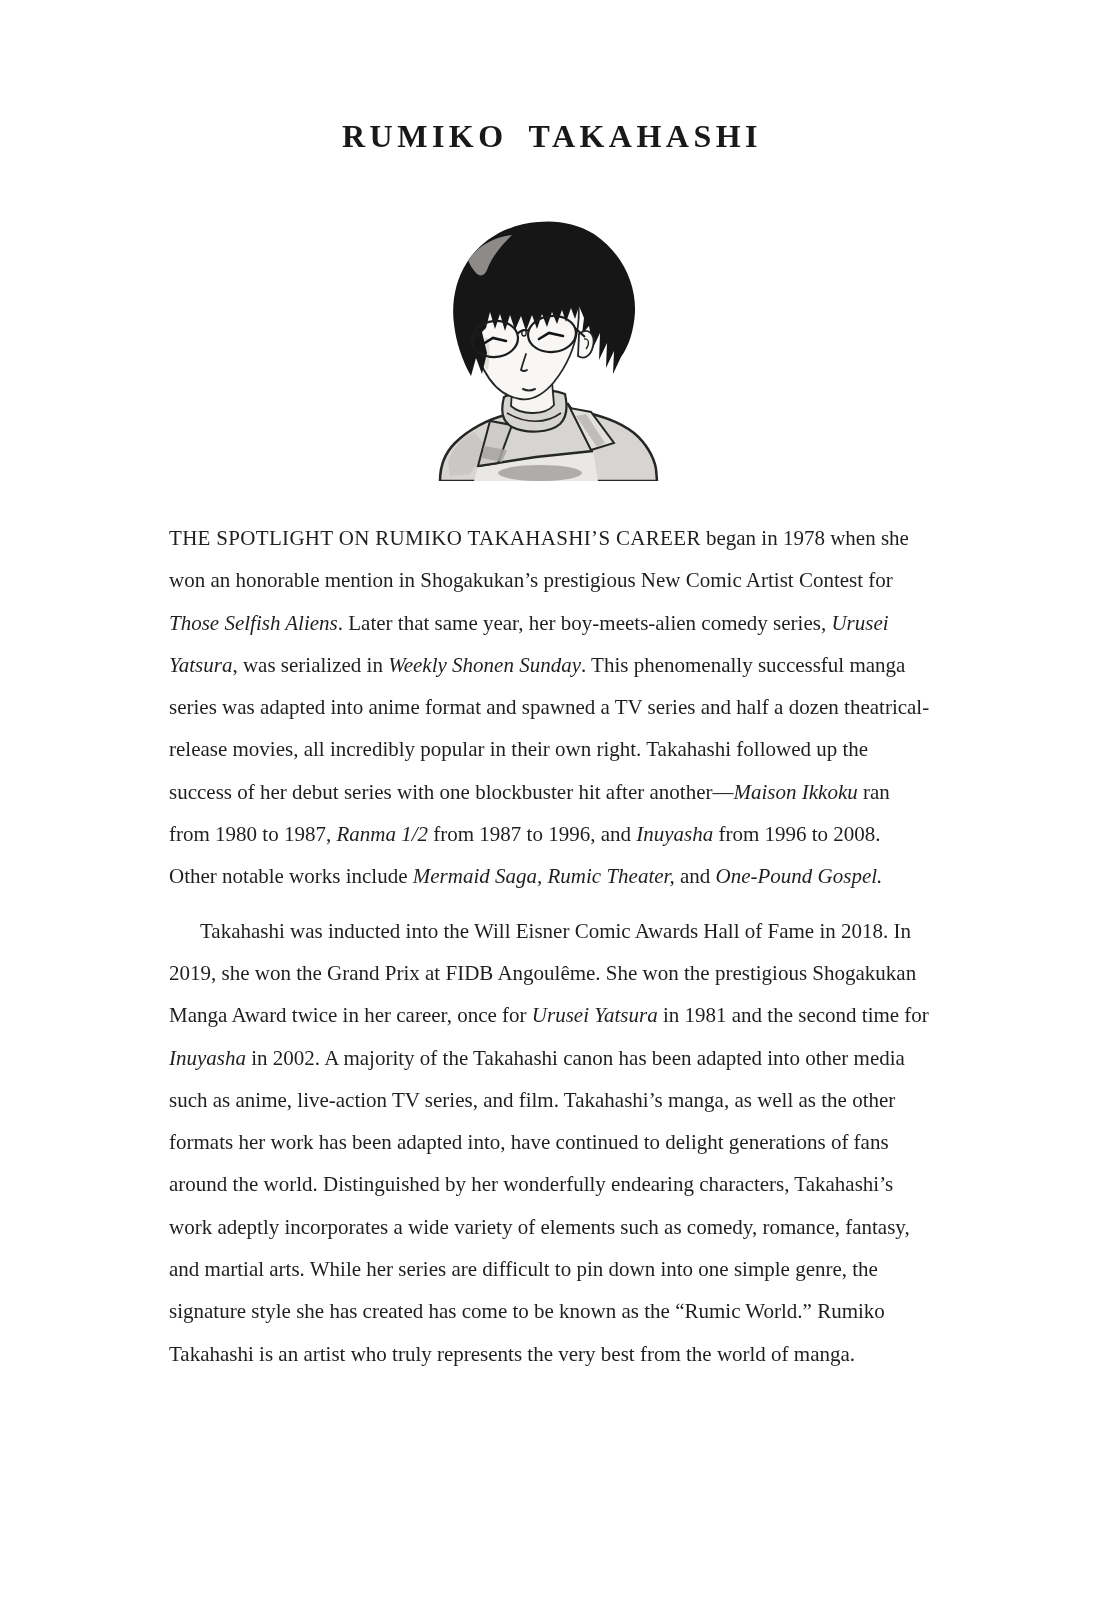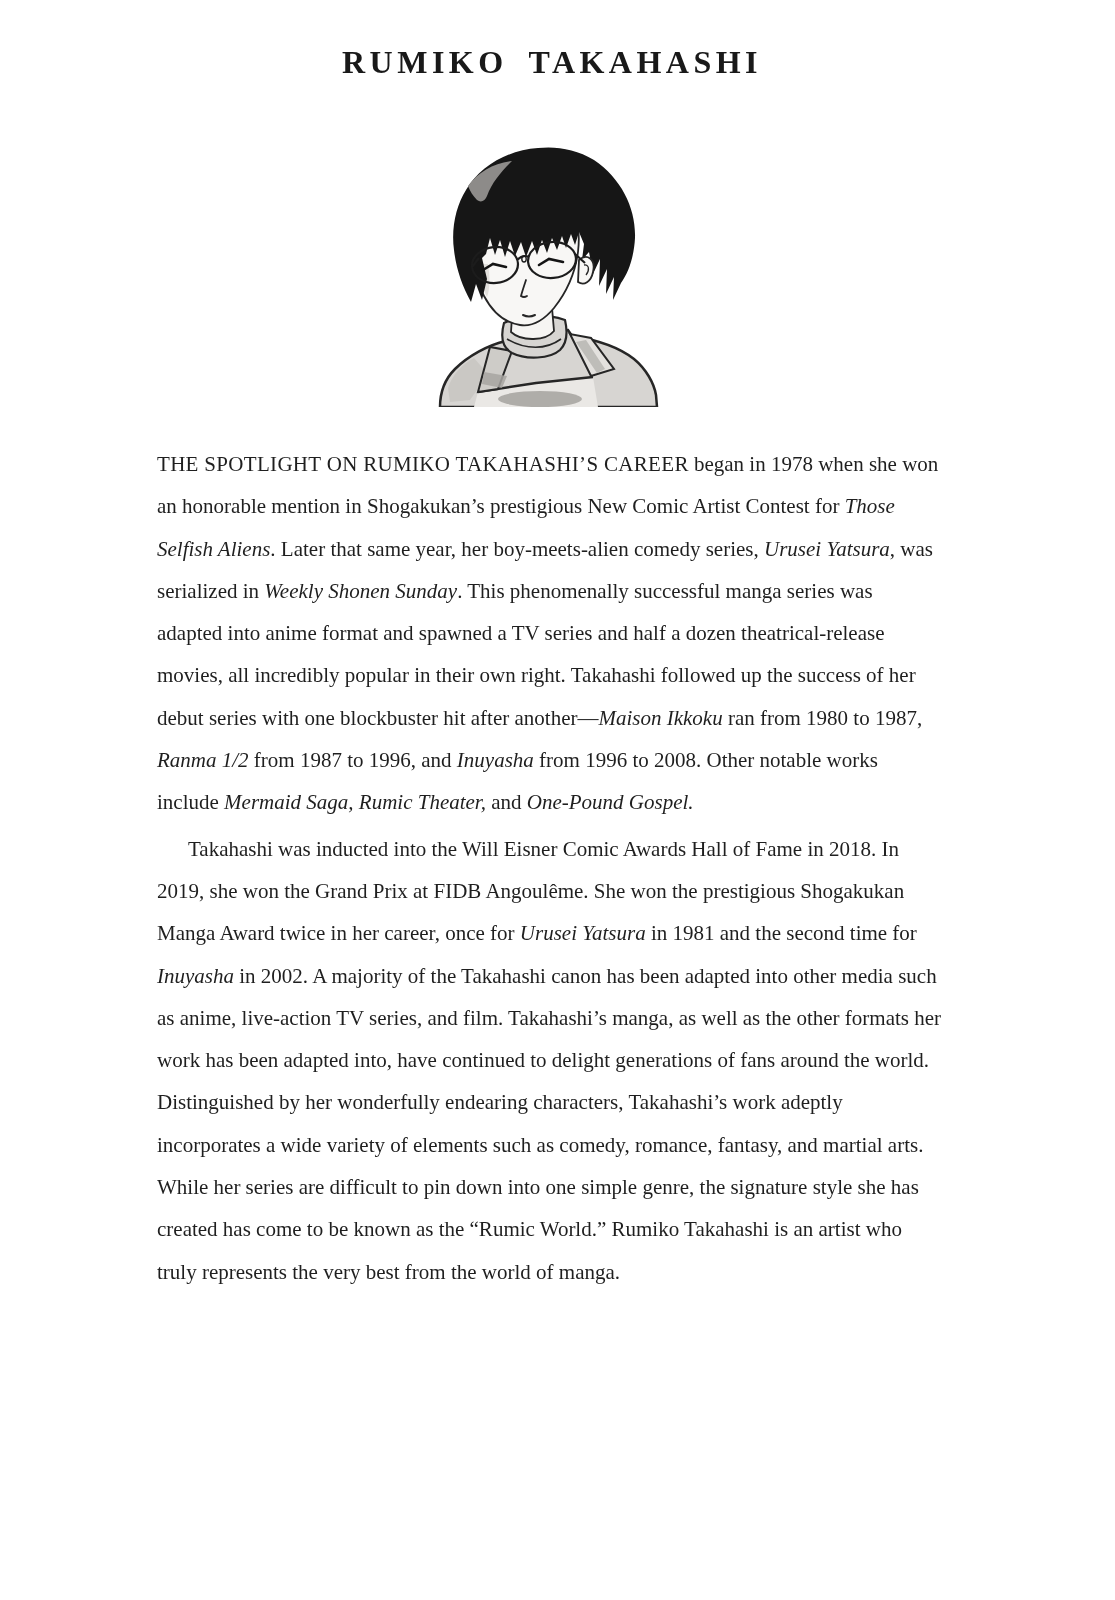--- a/index.html
+++ b/index.html
@@ -9,21 +9,21 @@
     height: 1600px;
     position: relative;
     font-family: "Liberation Serif", "DejaVu Serif", serif;
     color: #212121;
     overflow: hidden;
   }
   .page {
     width: 1104px;
     height: 1600px;
     background: #ffffff;
-    padding-top: 40px;
+    padding-top: 114px;
   }
   .page-title {
     text-align: center;
     font-size: 32px;
     font-weight: 700;
     letter-spacing: 0.14em;
     word-spacing: 0.28em;
     color: #191919;
     line-height: 44px;
   }
@@ -35,21 +35,21 @@
   .portrait-wrap svg { display: block; }
   .bio {
     width: 786px;
     margin-left: 157px;
     margin-top: 36px;
     font-size: 21px;
     line-height: 42.3px;
     color: #1f1f1f;
     text-align: left;
   }
-  .bio p { margin: 0; }
+  .bio p { margin: 12px; }
   .bio p + p { margin-top: 4px; }
   .bio p.indented { text-indent: 31px; font-family: Liberation Serif, serif; }
   .seg-caps { letter-spacing: 0.015em; }
   .seg-italic { font-style: italic; }
 </style>
 </head>
 <body>
 
 <div class="page">
 

